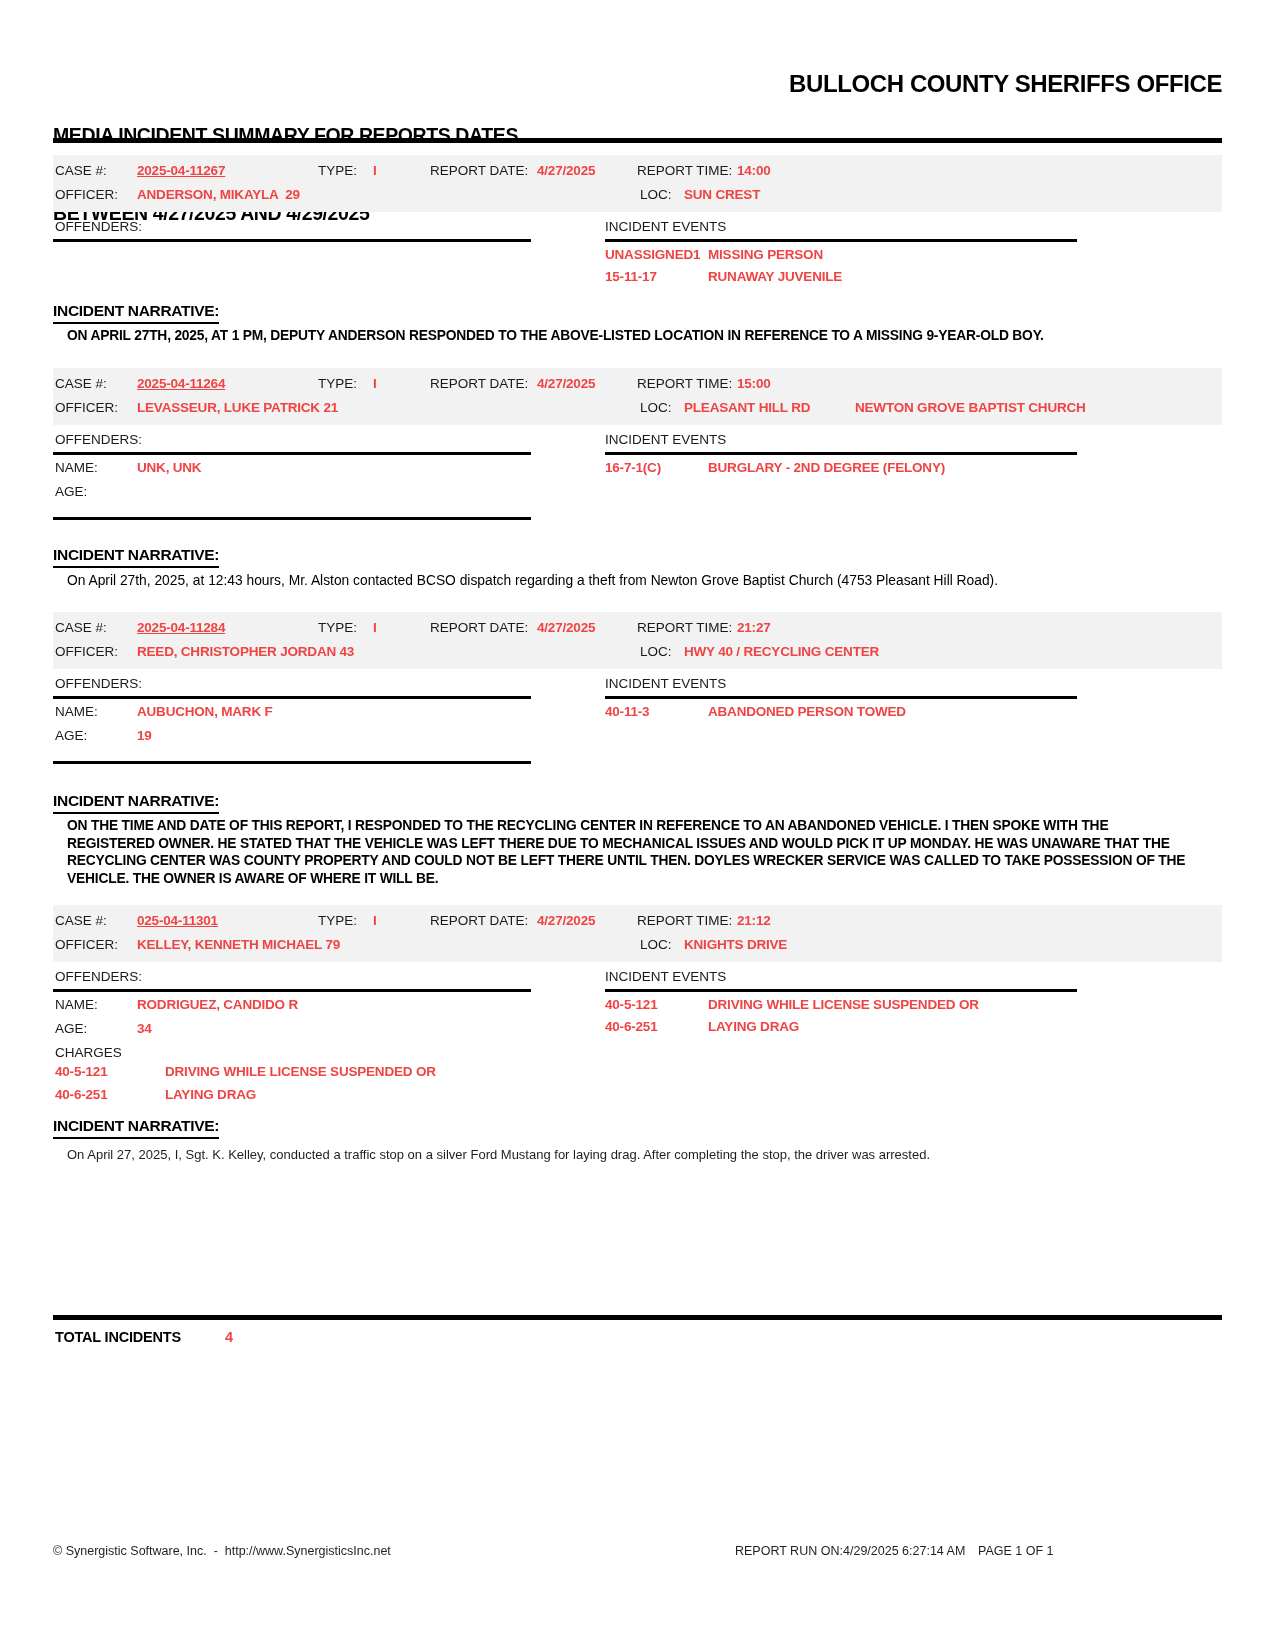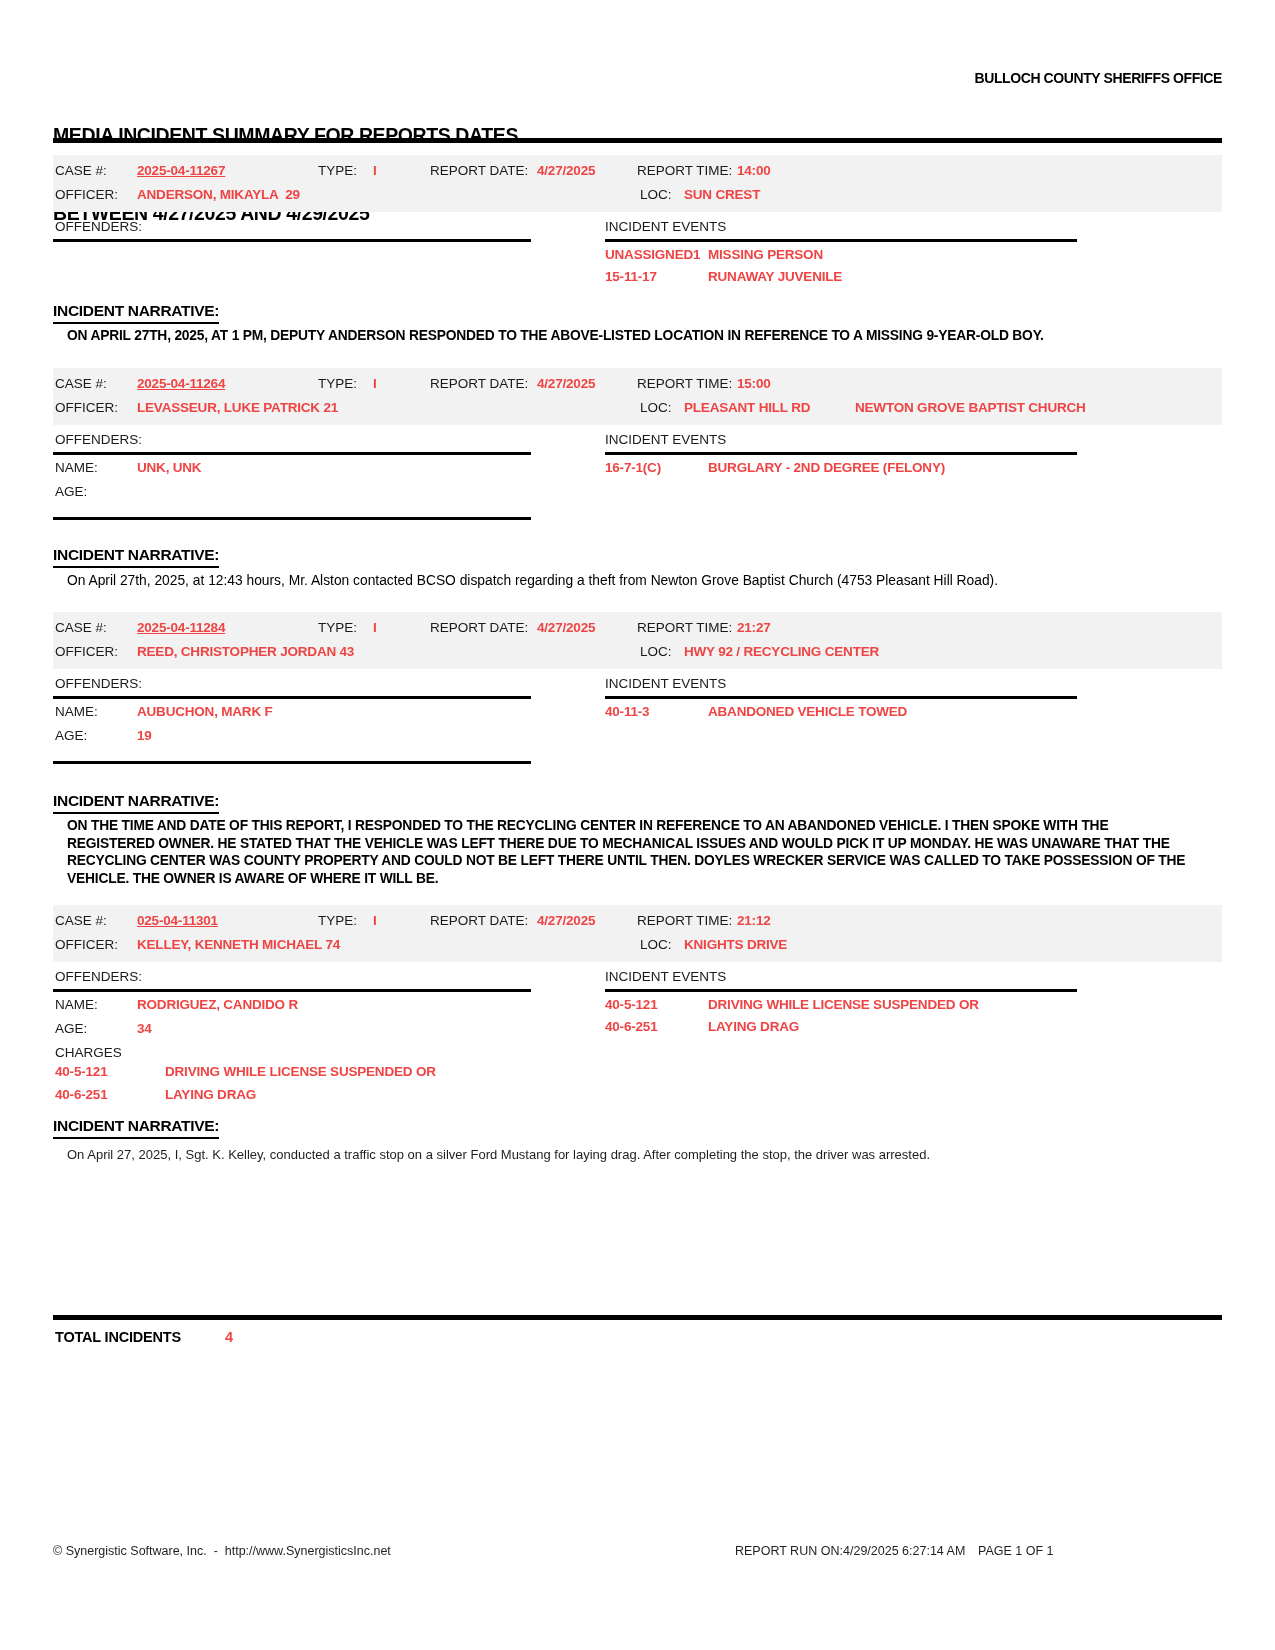--- a/index.html
+++ b/index.html
@@ -3,21 +3,21 @@
 <meta charset="utf-8">
 <style>
   html,body { margin:0; padding:0; background:#fff; }
   .page {
     position:relative; width:1275px; height:1650px; background:#ffffff;
     font-family:"Liberation Sans","DejaVu Sans",sans-serif; color:#1a1a1a; overflow:hidden;
   }
   
   .hdr-left  { position:absolute; left:53px; top:70px; font-size:19.5px; font-weight:bold;
                letter-spacing:-0.4px; color:#000; line-height:26px; white-space:pre; }
-  .hdr-right { position:absolute; right:53px; top:70px; font-size:14px; font-weight:bold;
+  .hdr-right { position:absolute; right:53px; top:70px; font-size:24px; font-weight:bold;
                letter-spacing:-0.4px; color:#000; white-space:pre; }
   
   .hline   { position:absolute; background:#000; }
   .rule    { left:53px; width:1169px; height:5px; }
   .ul-left { left:53px; width:478px; height:3px; }
   .ul-right{ left:605px; width:472px; height:3px; }
   .graybox { position:absolute; left:53px; width:1169px; height:57px; background:#f2f2f2; }
   .row { position:absolute; left:0; width:1275px; height:20px; font-size:13.5px; }
   .row span { position:absolute; white-space:pre; }
   .lab { color:#1a1a1a; font-weight:normal; }
@@ -148,33 +148,33 @@
     <span class="val x-typeV">I</span>
     <span class="lab x-rdateL">REPORT DATE:</span>
     <span class="val x-rdateV">4/27/2025</span>
     <span class="lab x-rtimeL">REPORT TIME:</span>
     <span class="val x-rtimeV">21:27</span>
   </div>
   <div class="row" style="top:644px">
     <span class="lab x-lab1">OFFICER:</span>
     <span class="val x-val1">REED, CHRISTOPHER JORDAN 43</span>
     <span class="lab x-locL">LOC:</span>
-    <span class="val x-locV">HWY 92 / RECYCLING CENTER</span>
+    <span class="val x-locV">HWY 40 / RECYCLING CENTER</span>
   </div>
   <div class="row" style="top:676px">
     <span class="lab x-lab1">OFFENDERS:</span>
     <span class="lab x-ieL">INCIDENT EVENTS</span>
   </div>
   <div class="hline ul-left" style="top:696px"></div>
   <div class="hline ul-right" style="top:696px"></div>
   <div class="row" style="top:704px">
     <span class="lab x-lab1">NAME:</span>
     <span class="val x-val1">AUBUCHON, MARK F</span>
     <span class="val x-ecode">40-11-3</span>
-    <span class="val x-edesc">ABANDONED VEHICLE TOWED</span>
+    <span class="val x-edesc">ABANDONED PERSON TOWED</span>
   </div>
   <div class="row" style="top:728px">
     <span class="lab x-lab1">AGE:</span>
     <span class="val x-val1">19</span>
   </div>
   <div class="hline ul-left" style="top:761px"></div>
   <div class="nar-h" style="top:792px">INCIDENT NARRATIVE:</div>
   <div class="nar bold-upper" style="top:817px">ON THE TIME AND DATE OF THIS REPORT, I RESPONDED TO THE RECYCLING CENTER IN REFERENCE TO AN ABANDONED VEHICLE. I THEN SPOKE WITH THE REGISTERED OWNER. HE STATED THAT THE VEHICLE WAS LEFT THERE DUE TO MECHANICAL ISSUES AND WOULD PICK IT UP MONDAY. HE WAS UNAWARE THAT THE RECYCLING CENTER WAS COUNTY PROPERTY AND COULD NOT BE LEFT THERE UNTIL THEN. DOYLES WRECKER SERVICE WAS CALLED TO TAKE POSSESSION OF THE VEHICLE. THE OWNER IS AWARE OF WHERE IT WILL BE.</div>
 
   <div class="graybox" style="top:905px"></div>
@@ -183,21 +183,21 @@
     <span class="val link x-val1">025-04-11301</span>
     <span class="lab x-typeL">TYPE:</span>
     <span class="val x-typeV">I</span>
     <span class="lab x-rdateL">REPORT DATE:</span>
     <span class="val x-rdateV">4/27/2025</span>
     <span class="lab x-rtimeL">REPORT TIME:</span>
     <span class="val x-rtimeV">21:12</span>
   </div>
   <div class="row" style="top:937px">
     <span class="lab x-lab1">OFFICER:</span>
-    <span class="val x-val1">KELLEY, KENNETH MICHAEL 74</span>
+    <span class="val x-val1">KELLEY, KENNETH MICHAEL 79</span>
     <span class="lab x-locL">LOC:</span>
     <span class="val x-locV">KNIGHTS DRIVE</span>
   </div>
   <div class="row" style="top:969px">
     <span class="lab x-lab1">OFFENDERS:</span>
     <span class="lab x-ieL">INCIDENT EVENTS</span>
   </div>
   <div class="hline ul-left" style="top:989px"></div>
   <div class="hline ul-right" style="top:989px"></div>
   <div class="row" style="top:997px">

